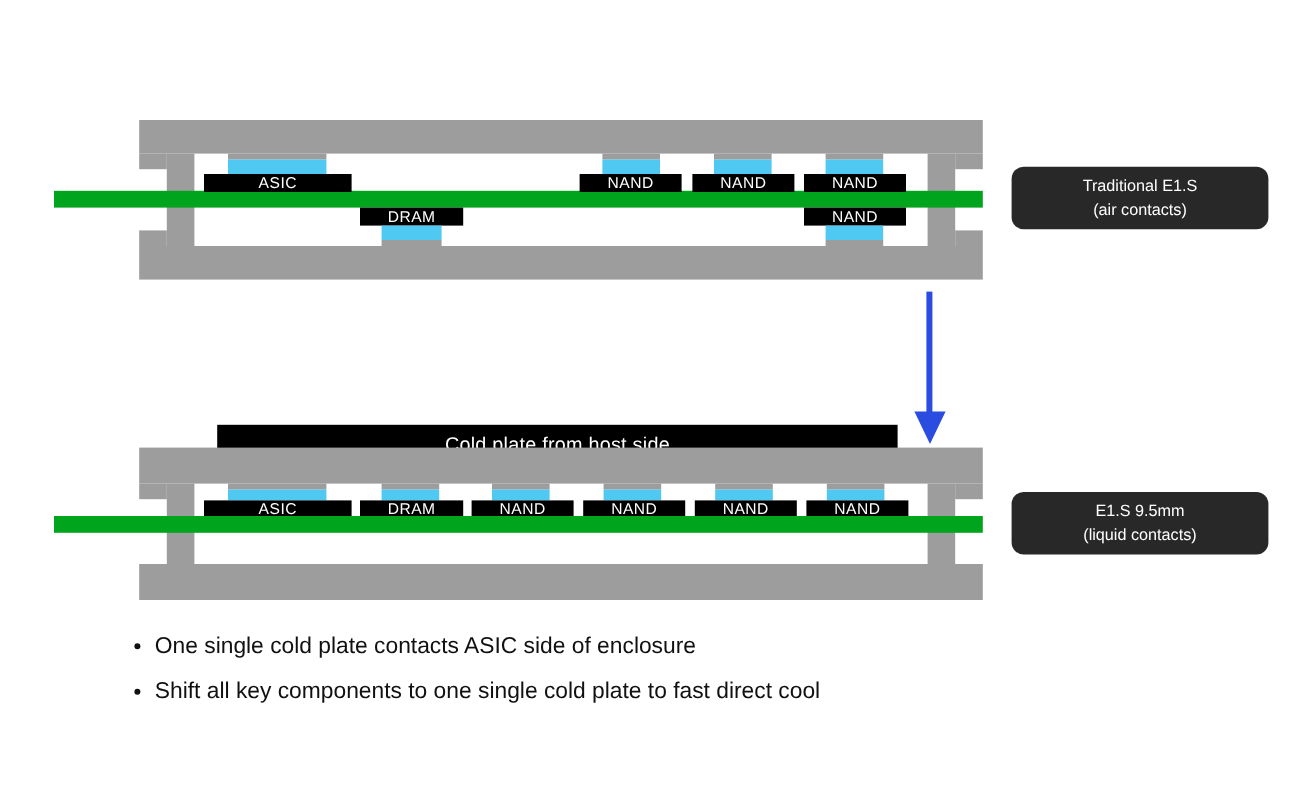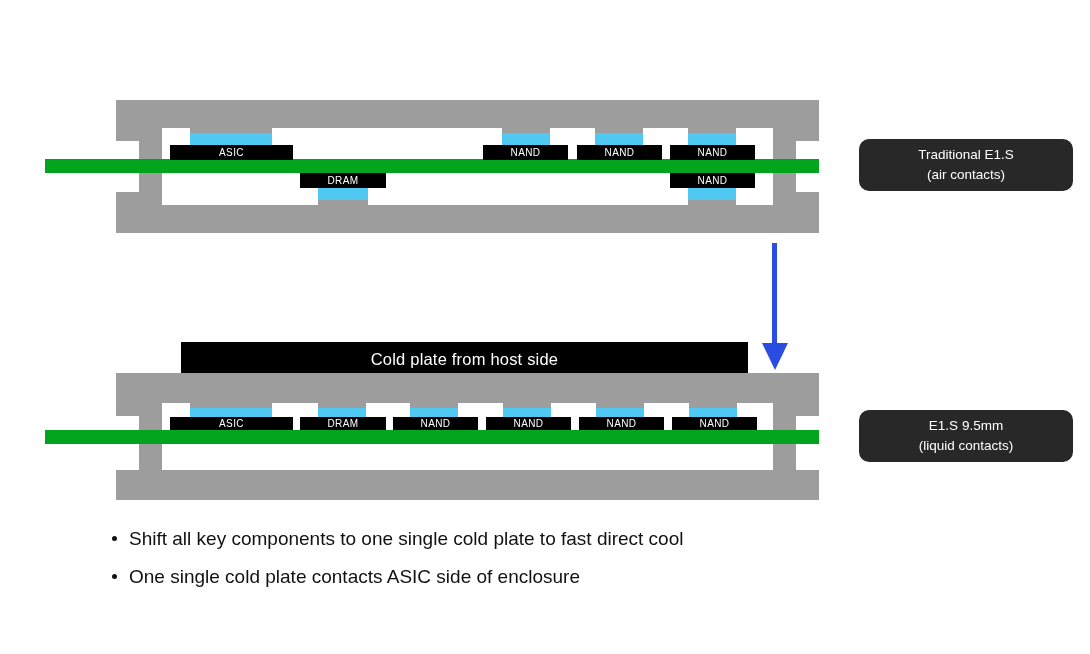--- a/index.html
+++ b/index.html
@@ -7,34 +7,34 @@
     position:relative;width:1090px;height:654px;background:#fff;overflow:hidden;
     font-family:"Liberation Sans", sans-serif;
   }
   .abs{position:absolute;}
   .gray{background:var(--c-enclosure,#9d9d9d);}
   .pcb{background:var(--c-pcb,#00a41d);}
   .pad{background:var(--c-pad,#4fc8f2);}
   .chipbody{
     background:var(--c-chip,#000);color:var(--c-text_light,#fff);
     display:flex;align-items:center;justify-content:center;
-    font-size:10px;letter-spacing:.4px;line-height:1;
+    font-size:13px;letter-spacing:.4px;line-height:1;
   }
   .chipgroup{position:absolute;}
   .chipgroup > div{position:absolute;}
   .coldplate{
     background:var(--c-cold_plate,#000);color:var(--c-text_light,#fff);
     display:flex;align-items:center;justify-content:center;
     font-size:16.5px;letter-spacing:.2px;
   }
   .labelbox{
     background:var(--c-label_box,#282828);color:var(--c-text_light,#fff);
     border-radius:10px;display:flex;flex-direction:column;
     align-items:center;justify-content:center;
-    font-size:13.5px;line-height:1.45;text-align:center;margin-left:16px;
+    font-size:13.5px;line-height:1.45;text-align:center;
   }
   .arrowline{background:var(--c-arrow,#2b4ce0);}
   .arrowhead{
     width:0;height:0;
     border-left:13px solid transparent;border-right:13px solid transparent;
     border-top:27px solid var(--c-arrow,#2b4ce0);
   }
   .bullets{left:112px;top:529px;color:var(--c-text_dark,#111);}
   .bullet-row{display:flex;align-items:flex-start;height:19px;margin-bottom:19px;}
   .bullet-dot{
@@ -106,21 +106,21 @@
   </div>
 
   <div class="abs labelbox" style="left:843px;top:139px;width:214px;height:52px;">
     <div>Traditional E1.S</div>
     <div>(air contacts)</div>
   </div>
 
   <div class="abs arrowline" style="left:772px;top:243px;width:5px;height:102px;"></div>
   <div class="abs arrowhead" style="left:762px;top:343px;"></div>
 
-  <div class="abs coldplate" style="left:181px;top:342px;width:567px;height:34px;justify-content:center;">
+  <div class="abs coldplate" style="left:181px;top:354px;width:567px;height:34px;justify-content:center;">
     <span>Cold plate from host side</span>
   </div>
 
   <div class="abs" style="left:116px;top:373px;width:703px;height:127px;">
     <div class="abs gray" style="left:0;top:0;width:703px;height:30px;"></div>
     <div class="abs gray" style="left:0;top:97px;width:703px;height:30px;"></div>
     <div class="abs gray" style="left:23px;top:30px;width:23px;height:67px;"></div>
     <div class="abs gray" style="left:657px;top:30px;width:23px;height:67px;"></div>
     <div class="abs gray" style="left:0;top:30px;width:23px;height:13px;"></div>
     <div class="abs gray" style="left:680px;top:30px;width:23px;height:13px;"></div>
@@ -172,21 +172,21 @@
   </div>
 
   <div class="abs labelbox" style="left:843px;top:410px;width:214px;height:52px;">
     <div>E1.S 9.5mm</div>
     <div>(liquid contacts)</div>
   </div>
 
   <div class="abs bullets">
     <div class="bullet-row">
       <span class="bullet-dot"></span>
-      <span class="bullet-text">Shift all key components to one single cold plate to fast direct cool</span>
+      <span class="bullet-text">One single cold plate contacts ASIC side of enclosure</span>
     </div>
     <div class="bullet-row">
       <span class="bullet-dot"></span>
-      <span class="bullet-text">One single cold plate contacts ASIC side of enclosure</span>
+      <span class="bullet-text">Shift all key components to one single cold plate to fast direct cool</span>
     </div>
   </div>
 
 </div>
 
 </body></html>

